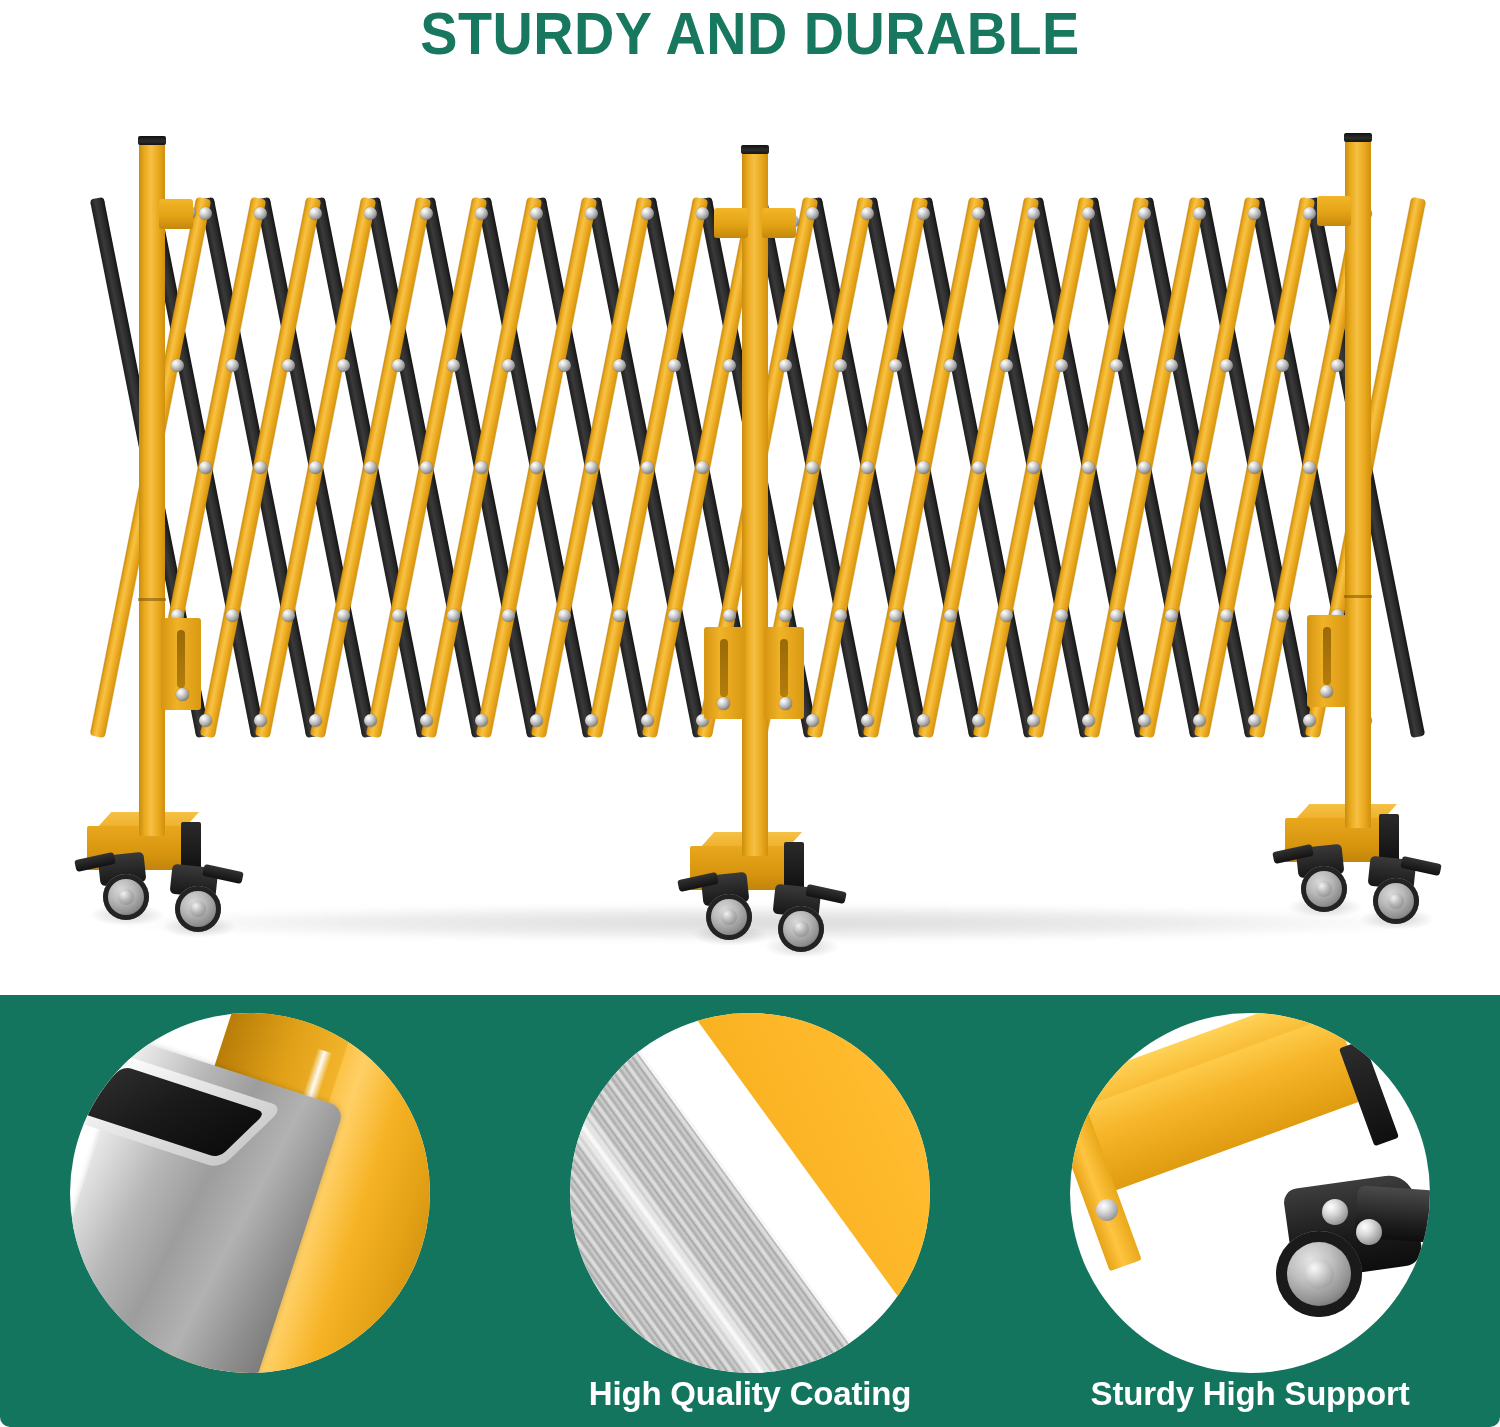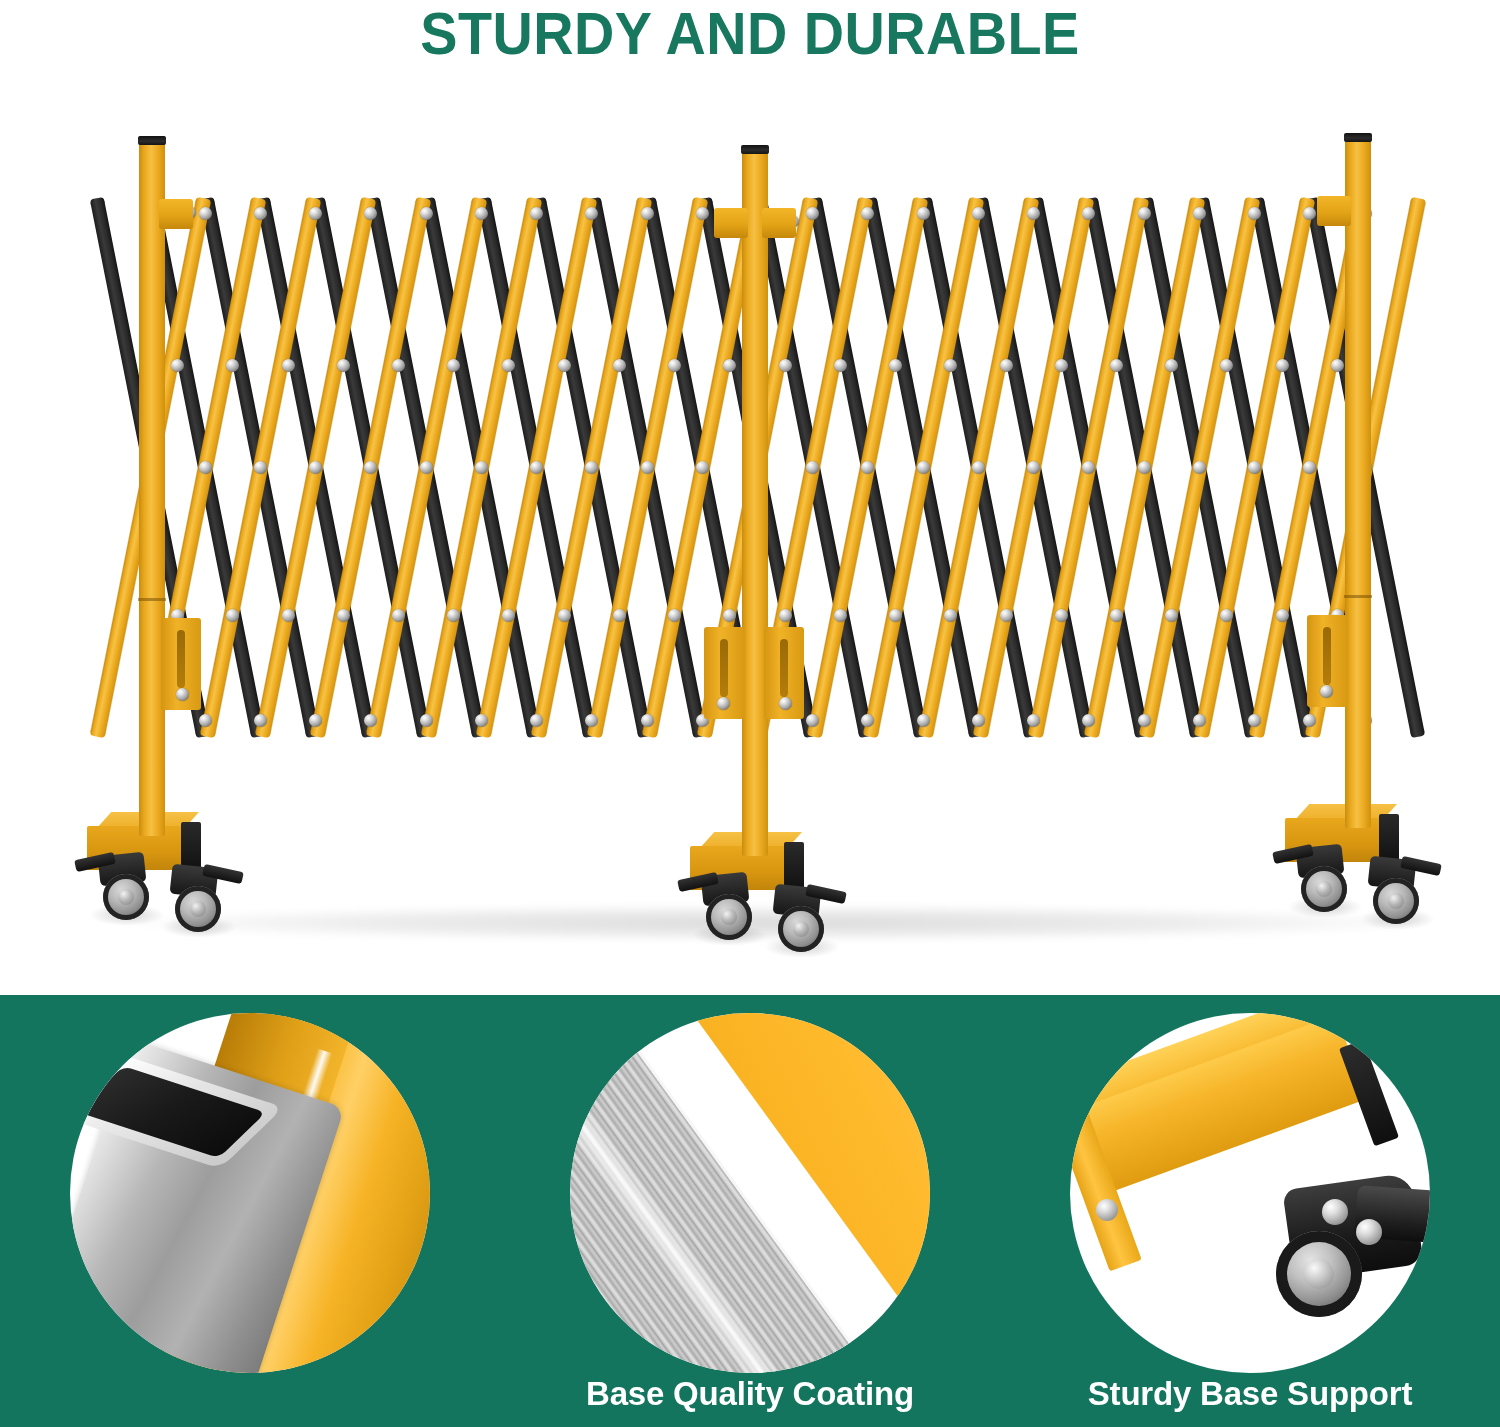--- a/index.html
+++ b/index.html
@@ -12,20 +12,21 @@
     font-family: "Liberation Sans", sans-serif;
     background: #ffffff;
   }
 
   #page {
     position: relative;
     width: 1500px;
     height: 1427px;
     background: #ffffff;
     overflow: hidden;
+    border-radius: 10px;
   }
 
   
   .hero {
     position: absolute;
     left: 0; top: 0;
     width: 1500px;
     height: 995px;
     background: #ffffff;
     overflow: hidden;
@@ -764,34 +765,34 @@
 
     <div class="feature f2">
       <div class="feature-circle">
         <div class="c2-yellow"></div>
         <div class="c2-yellow-gloss"></div>
         <div class="c2-white-stripe"></div>
         <div class="c2-dark-line"></div>
         <div class="c2-steel"></div>
         <div class="c2-steel-hi"></div>
       </div>
-      <div class="feature-label">Base Quality Coating</div>
+      <div class="feature-label">High Quality Coating</div>
     </div>
 
     <div class="feature f3">
       <div class="feature-circle">
         <div class="c3-footbar"></div>
         <div class="c3-footbar-top"></div>
         <div class="c3-upright"></div>
         <div class="c3-endcap"></div>
         <div class="c3-screw"></div>
         <div class="c3-caster-body"></div>
         <div class="c3-caster-pedal"></div>
         <div class="c3-caster-wheel"></div>
         <div class="c3-bolt1"></div>
         <div class="c3-bolt2"></div>
         <div class="c3-caster-hub"></div>
       </div>
-      <div class="feature-label">Sturdy Base Support</div>
+      <div class="feature-label">Sturdy High Support</div>
     </div>
 
   </section>
 </div>
 
 </body></html>

